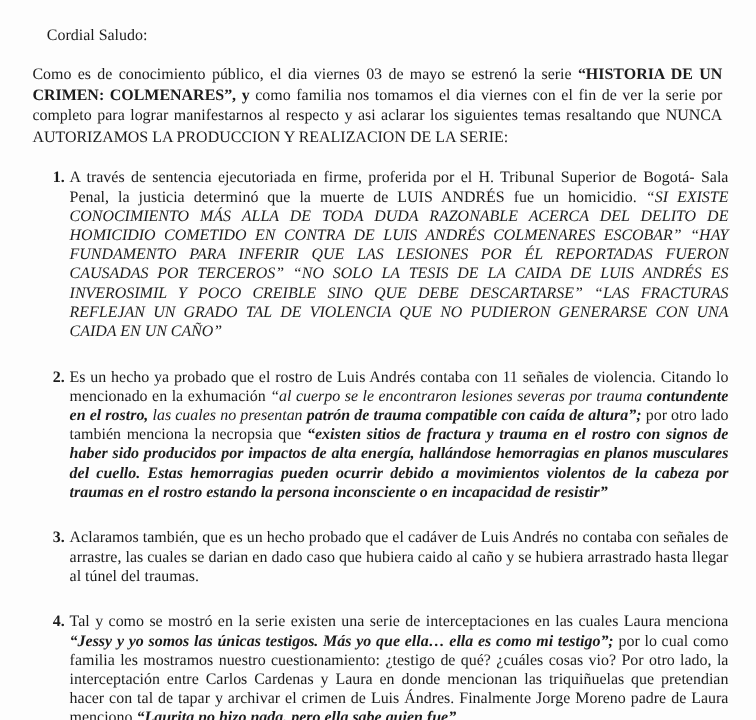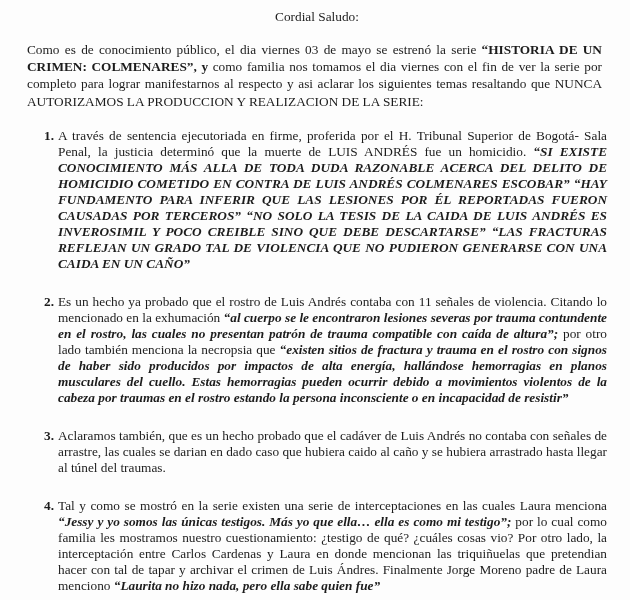--- a/index.html
+++ b/index.html
@@ -13,23 +13,22 @@
   .doc {
     box-sizing: border-box;
     width: 630px;
     height: 600px;
     padding: 8px 23px 0 27px;
     font-family: "Liberation Serif", "DejaVu Serif", serif;
     font-size: 13.3px;
     color: #1c1c1c;
   }
   .greeting {
-    margin: 0;
+    margin: 12px;
     line-height: 17px;
-    text-align: center;
   }
   .intro {
     margin: 16px 5px 0 0;
     text-align: justify;
     line-height: 17.2px;
   }
   .list {
     margin-top: 18px;
   }
   .item {
@@ -42,21 +41,21 @@
     margin-top: 22px;
   }
   .item .num {
     position: absolute;
     left: -14px;
     top: 0;
     font-weight: bold;
   }
   .run-normal { font-weight: normal; font-style: normal; }
   .run-bold { font-weight: bold; font-style: normal; }
-  .run-italic { font-weight: bold; font-style: italic; }
+  .run-italic { font-weight: normal; font-style: italic; }
   .run-bolditalic { font-weight: bold; font-style: italic; }
 </style>
 </head>
 <body>
 
 <div class="doc">
   <p class="greeting">Cordial Saludo:</p>
   <p class="intro"><span class="run-normal">Como es de conocimiento público, el dia viernes 03 de mayo se estrenó la serie </span><span class="run-bold">“HISTORIA DE UN CRIMEN: COLMENARES”, y</span><span class="run-normal"> como familia nos tomamos el dia viernes con el fin de ver la serie por completo para lograr manifestarnos al respecto y asi aclarar los siguientes temas resaltando que NUNCA AUTORIZAMOS LA PRODUCCION Y REALIZACION DE LA SERIE:</span></p>
   <div class="list">
   <div class="item">

